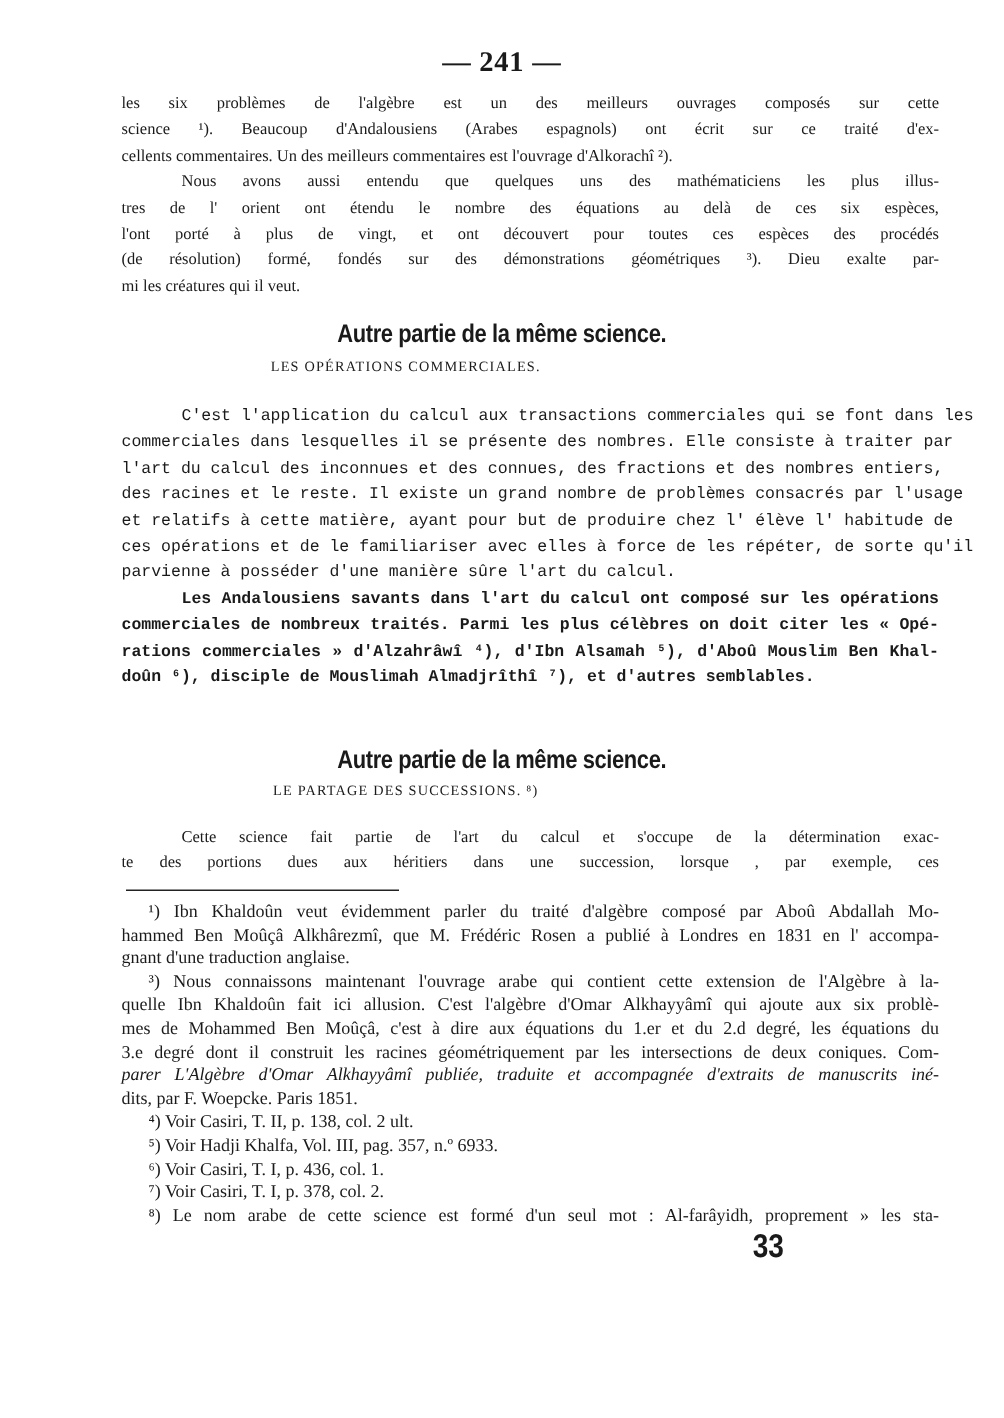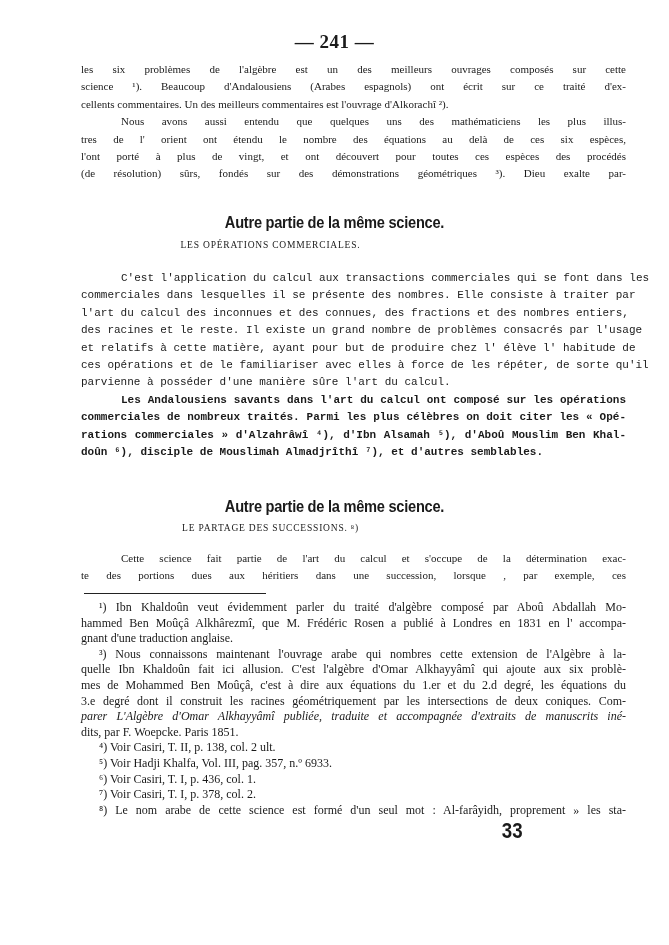--- a/index.html
+++ b/index.html
@@ -49,21 +49,22 @@
 
 <div class="page-number">— 241 —</div>
 
 <div class="body-block" style="top:61px;">
   <span class="line">les six problèmes de l'algèbre est un des meilleurs ouvrages composés sur cette</span>
   <span class="line">science ¹). Beaucoup d'Andalousiens (Arabes espagnols) ont écrit sur ce traité d'ex-</span>
   <span class="line last">cellents commentaires. Un des meilleurs commentaires est l'ouvrage d'Alkorachî ²).</span>
   <span class="line indent">Nous avons aussi entendu que quelques uns des mathématiciens les plus illus-</span>
   <span class="line">tres de l' orient ont étendu le nombre des équations au delà de ces six espèces,</span>
   <span class="line">l'ont porté à plus de vingt, et ont découvert pour toutes ces espèces des procédés</span>
-  <span class="line">(de résolution) sûrs, fondés sur des démonstrations géométriques ³). Dieu exalte par-</span>
+  <span class="line">(de résolution) formé, fondés sur des démonstrations géométriques ³). Dieu exalte par-</span>
+  <span class="line last">mi les créatures qui il veut.</span>
 </div>
 
 <div class="heading" style="top:213px;">Autre partie de la même science.</div>
 <div class="subheading" style="top:240px;">LES OPÉRATIONS COMMERCIALES.</div>
 
 <div class="body-block" style="top:270px;font-family:Liberation Mono, monospace;">
   <span class="line indent">C'est l'application du calcul aux transactions commerciales qui se font dans les</span>
   <span class="line">commerciales dans lesquelles il se présente des nombres. Elle consiste à traiter par</span>
   <span class="line">l'art du calcul des inconnues et des connues, des fractions et des nombres entiers,</span>
   <span class="line">des racines et le reste. Il existe un grand nombre de problèmes consacrés par l'usage</span>
@@ -83,21 +84,21 @@
   <span class="line indent">Cette science fait partie de l'art du calcul et s'occupe de la détermination exac-</span>
   <span class="line">te des portions dues aux héritiers dans une succession, lorsque , par exemple, ces</span>
 </div>
 
 <div class="rule"></div>
 
 <div class="notes" style="top:600px;">
   <span class="nline indent">¹) Ibn Khaldoûn veut évidemment parler du traité d'algèbre composé par Aboû Abdallah Mo-</span>
   <span class="nline">hammed Ben Moûçâ Alkhârezmî, que M. Frédéric Rosen a publié à Londres en 1831 en l' accompa-</span>
   <span class="nline last">gnant d'une traduction anglaise.</span>
-  <span class="nline indent">³) Nous connaissons maintenant l'ouvrage arabe qui nombres cette extension de l'Algèbre à la-</span>
+  <span class="nline indent">³) Nous connaissons maintenant l'ouvrage arabe qui contient cette extension de l'Algèbre à la-</span>
   <span class="nline">quelle Ibn Khaldoûn fait ici allusion. C'est l'algèbre d'Omar Alkhayyâmî qui ajoute aux six problè-</span>
   <span class="nline">mes de Mohammed Ben Moûçâ, c'est à dire aux équations du 1.er et du 2.d degré, les équations du</span>
   <span class="nline">3.e degré dont il construit les racines géométriquement par les intersections de deux coniques. Com-</span>
   <span class="nline" style="font-style:italic;">parer L'Algèbre d'Omar Alkhayyâmî publiée, traduite et accompagnée d'extraits de manuscrits iné-</span>
   <span class="nline last">dits, par F. Woepcke. Paris 1851.</span>
   <span class="nline indent last">⁴) Voir Casiri, T. II, p. 138, col. 2 ult.</span>
   <span class="nline indent last">⁵) Voir Hadji Khalfa, Vol. III, pag. 357, n.º 6933.</span>
   <span class="nline indent last">⁶) Voir Casiri, T. I, p. 436, col. 1.</span>
   <span class="nline indent last">⁷) Voir Casiri, T. I, p. 378, col. 2.</span>
   <span class="nline indent">⁸) Le nom arabe de cette science est formé d'un seul mot : Al-farâyidh, proprement » les sta-</span>

